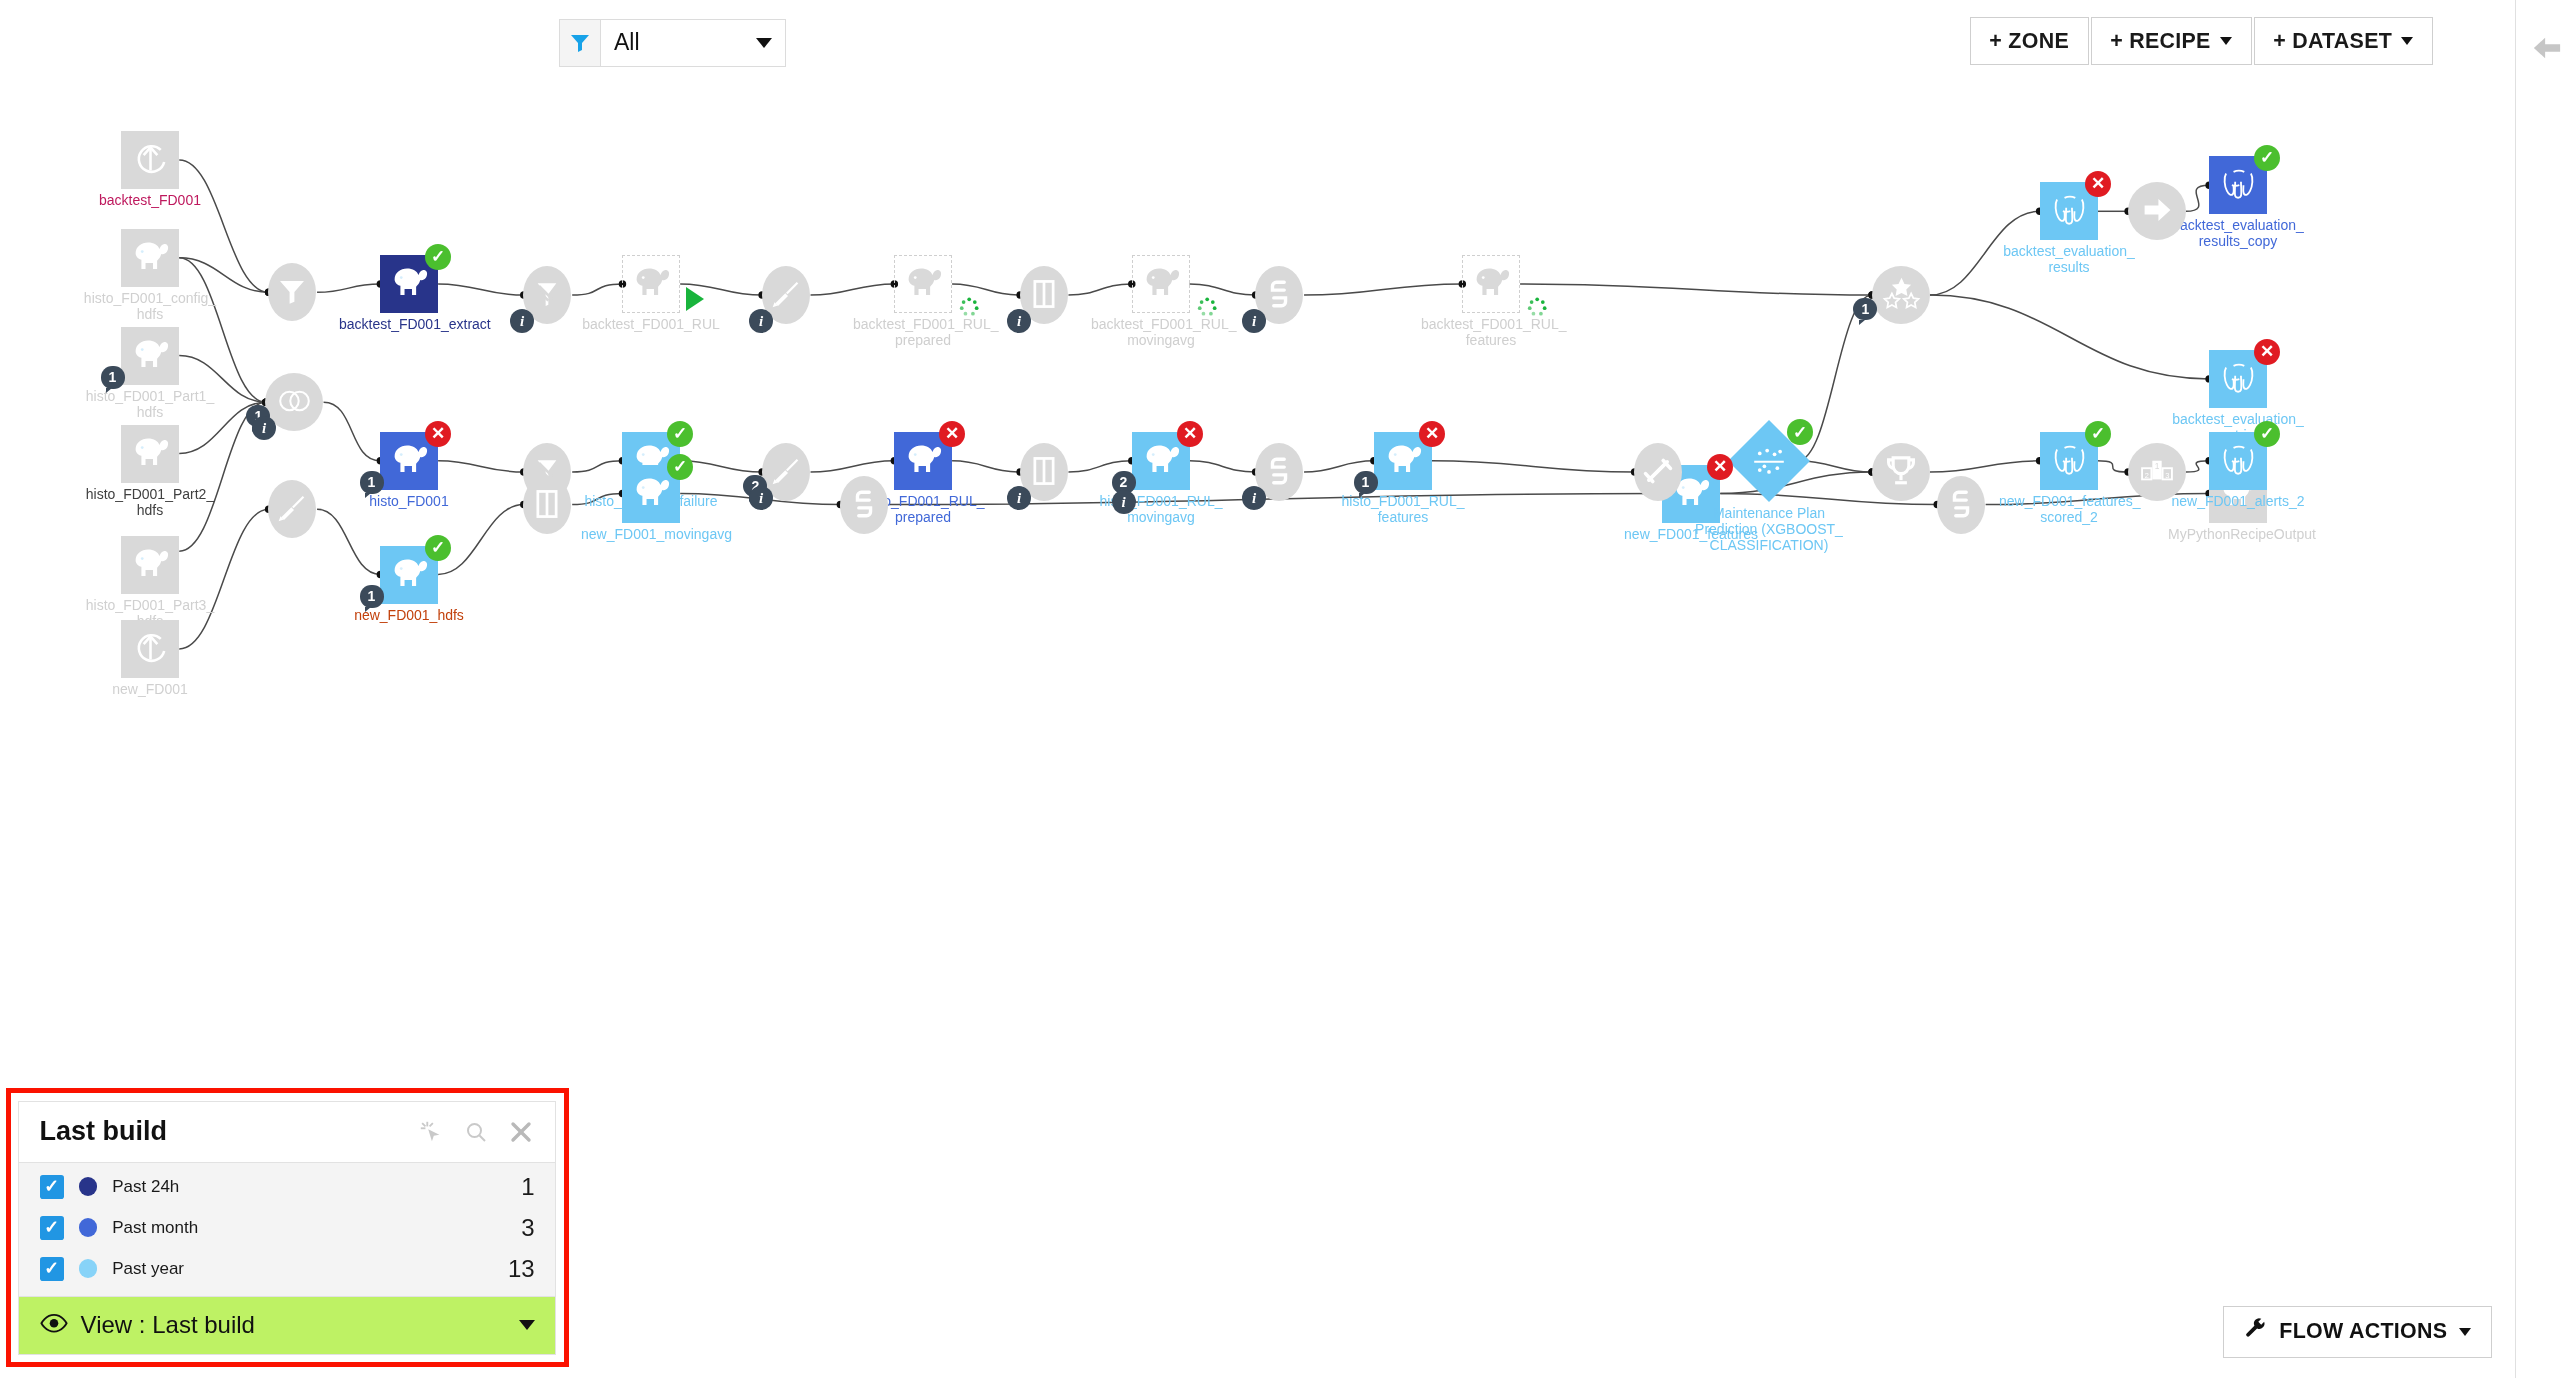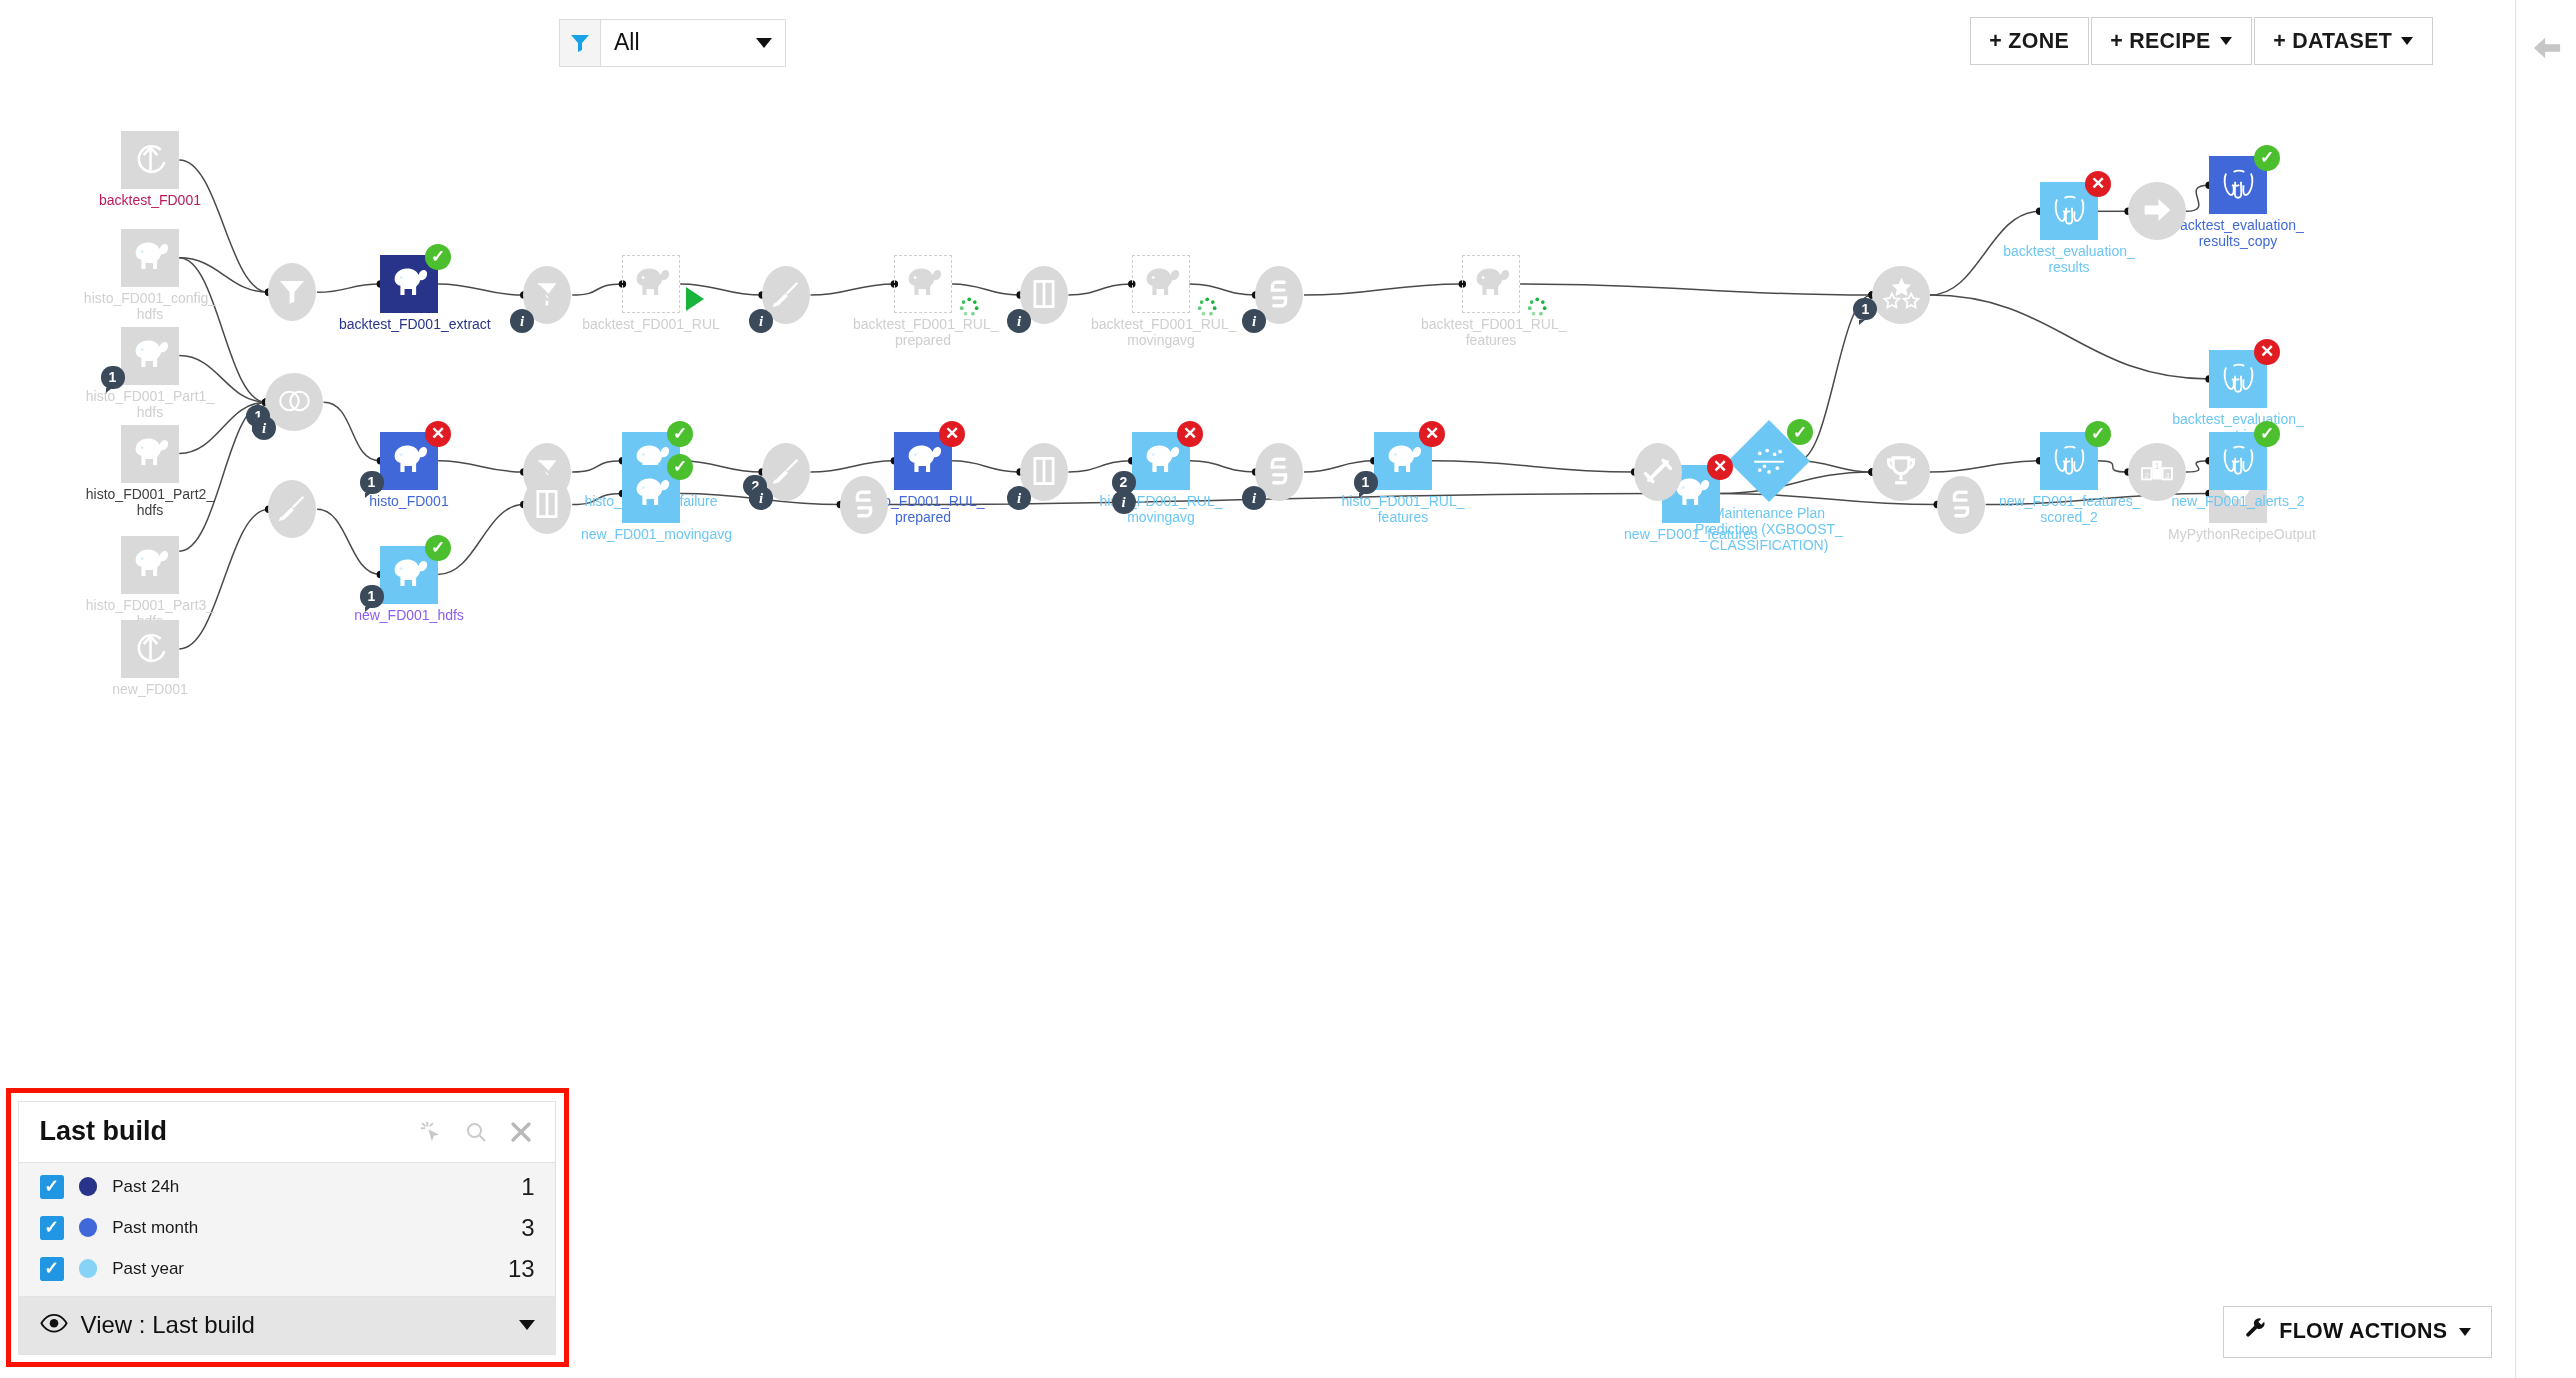--- a/index.html
+++ b/index.html
@@ -267,21 +267,21 @@
     cursor: pointer;
     flex: none;
   }
   .ldot { width: 18.6px; height: 18.6px; border-radius: 50%; flex:none; }
   .llabel { font-size: 17px; color: #1a1a1a; flex: 1; }
   .lcount { font-size: 24px; color: #1a1a1a; }
 
   .legend-foot {
     height: 58px;
     border-top: 0.9px solid #e2e2e2;
-    background: #e5e5e5;
+    background: #bef264;
     display:flex; align-items:center;
     padding: 0 20.5px; gap: 13px;
     cursor: pointer;
   }
   .legend-foot .lf-text { font-size: 24px; color:#111; flex:1; }
 
   
   .flow-actions {
     position: absolute;
     right: 84px; bottom: 20.5px;
@@ -638,21 +638,21 @@
         </div>
         <div class="node" style="left: 380px; top: 466px;">
           <div class="ds-box" style="background:#6dc7f4">
             <span><svg width="43" height="41" viewBox="0 0 52 48">
                 <path d="M8 20c0-8 7-13 15-13 7 0 12 3 14 8 1-4 4-7 7-6 4 1 4 6 2 9-2 3-5 4-7 3-1 4-3 6-5 8v10h-5v-7h-9v7H15V28C11 27 8 24 8 20z" fill="#ffffff"></path>
                 <circle cx="16" cy="18" r="1.7" fill="#d6eefc"></circle>
               </svg></span>
             <span class="badge-ok">✓</span>
             <span class="cbadge" style="left:-20.5px;bottom:-3.7px">1</span>
           </div>
-          <div class="ds-label" style="color:#8b5cf6">new_FD001_hdfs</div>
+          <div class="ds-label" style="color:#c2410c">new_FD001_hdfs</div>
         </div>
         <div class="node" style="left: 622px; top: 385px;">
           <div class="ds-box" style="background:#6dc7f4">
             <span><svg width="43" height="41" viewBox="0 0 52 48">
                 <path d="M8 20c0-8 7-13 15-13 7 0 12 3 14 8 1-4 4-7 7-6 4 1 4 6 2 9-2 3-5 4-7 3-1 4-3 6-5 8v10h-5v-7h-9v7H15V28C11 27 8 24 8 20z" fill="#ffffff"></path>
                 <circle cx="16" cy="18" r="1.7" fill="#d6eefc"></circle>
               </svg></span>
             <span class="badge-ok">✓</span>
           </div>
           <div class="ds-label" style="color:#6dc7f4">new_FD001_movingavg</div>

